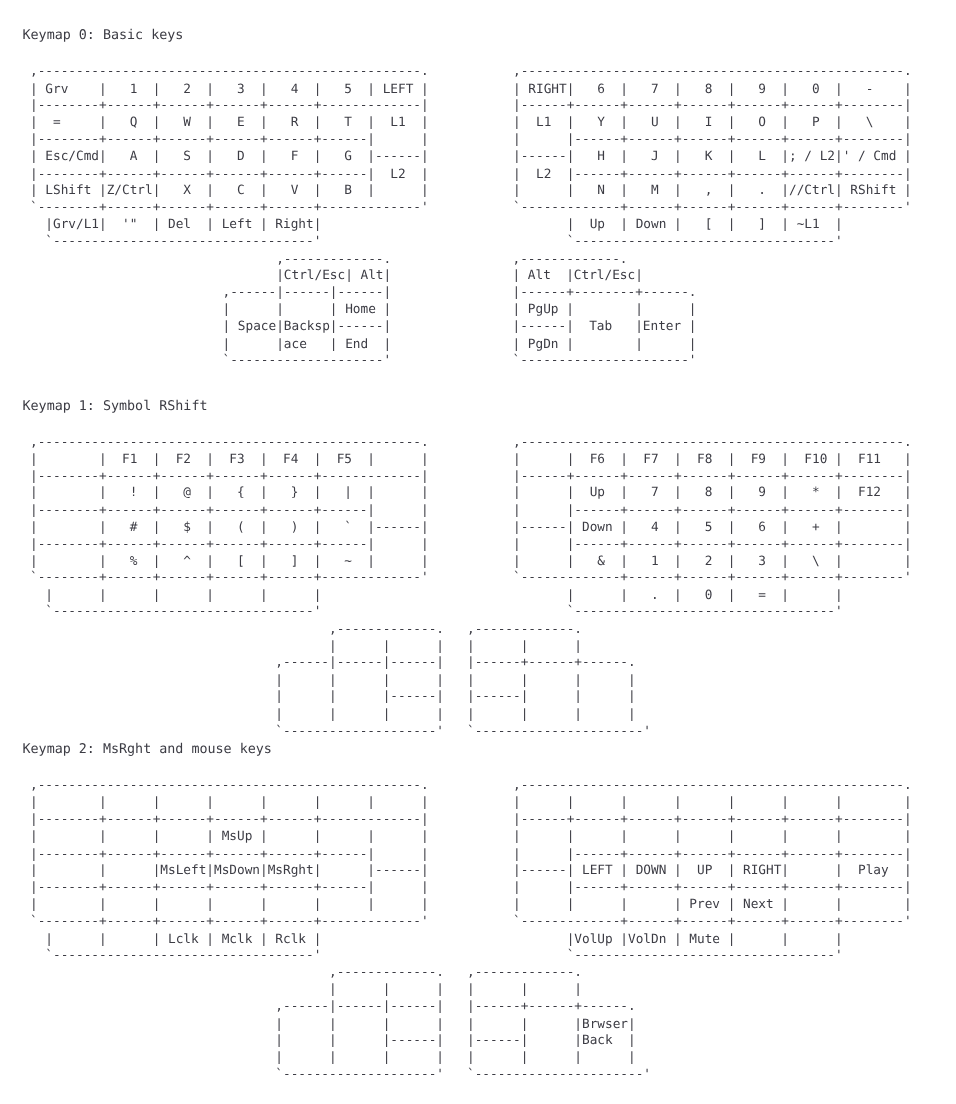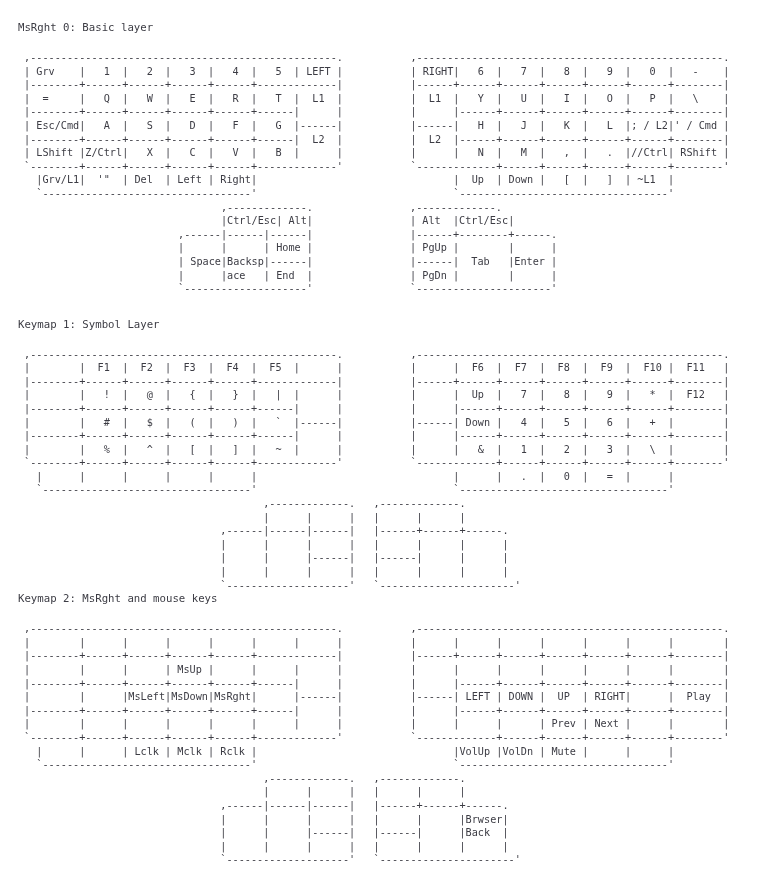--- a/index.html
+++ b/index.html
@@ -34,21 +34,21 @@
   .thumb-left-large { left: 178px; font-size: 13px; }
   .thumb-right-normal { left: 410px; }
   .thumbs-inline { margin-bottom: 21px; }
 </style>
 </head>
 <body>
 
 <main class="page">
 
   <section>
-    <div class="km-title">MsRght 0: Basic layer</div>
+    <div class="km-title">Keymap 0: Basic keys</div>
     <pre class="art">,--------------------------------------------------.           ,--------------------------------------------------.
 | Grv    |   1  |   2  |   3  |   4  |   5  | LEFT |           | RIGHT|   6  |   7  |   8  |   9  |   0  |   -    |
 |--------+------+------+------+------+-------------|           |------+------+------+------+------+------+--------|
 |  =     |   Q  |   W  |   E  |   R  |   T  |  L1  |           |  L1  |   Y  |   U  |   I  |   O  |   P  |   \    |
 |--------+------+------+------+------+------|      |           |      |------+------+------+------+------+--------|
 | Esc/Cmd|   A  |   S  |   D  |   F  |   G  |------|           |------|   H  |   J  |   K  |   L  |; / L2|' / Cmd |
 |--------+------+------+------+------+------|  L2  |           |  L2  |------+------+------+------+------+--------|
 | LShift |Z/Ctrl|   X  |   C  |   V  |   B  |      |           |      |   N  |   M  |   ,  |   .  |//Ctrl| RShift |
 `--------+------+------+------+------+-------------'           `-------------+------+------+------+------+--------'
   |Grv/L1|  '"  | Del  | Left | Right|                                |  Up  | Down |   [  |   ]  | ~L1  |
@@ -65,21 +65,21 @@
 | Alt  |Ctrl/Esc|
 |------+--------+------.
 | PgUp |        |      |
 |------|  Tab   |Enter |
 | PgDn |        |      |
 `----------------------'</pre>
     </div>
   </section>
 
   <section>
-    <div class="km-title">Keymap 1: Symbol Layer</div>
+    <div class="km-title">Keymap 1: Symbol RShift</div>
     <pre class="art">,--------------------------------------------------.           ,--------------------------------------------------.
 |        |  F1  |  F2  |  F3  |  F4  |  F5  |      |           |      |  F6  |  F7  |  F8  |  F9  |  F10 |  F11   |
 |--------+------+------+------+------+-------------|           |------+------+------+------+------+------+--------|
 |        |   !  |   @  |   {  |   }  |   |  |      |           |      |  Up  |   7  |   8  |   9  |   *  |  F12   |
 |--------+------+------+------+------+------|      |           |      |------+------+------+------+------+--------|
 |        |   #  |   $  |   (  |   )  |   `  |------|           |------| Down |   4  |   5  |   6  |   +  |        |
 |--------+------+------+------+------+------|      |           |      |------+------+------+------+------+--------|
 |        |   %  |   ^  |   [  |   ]  |   ~  |      |           |      |   &amp;  |   1  |   2  |   3  |   \  |        |
 `--------+------+------+------+------+-------------'           `-------------+------+------+------+------+--------'
   |      |      |      |      |      |                                |      |   .  |   0  |   =  |      |

